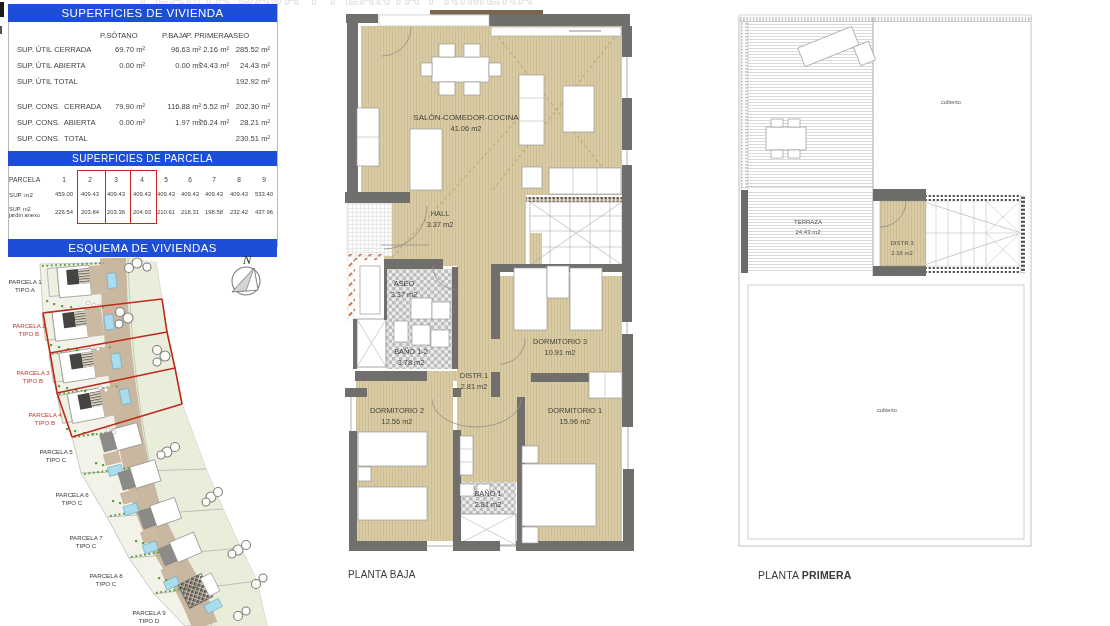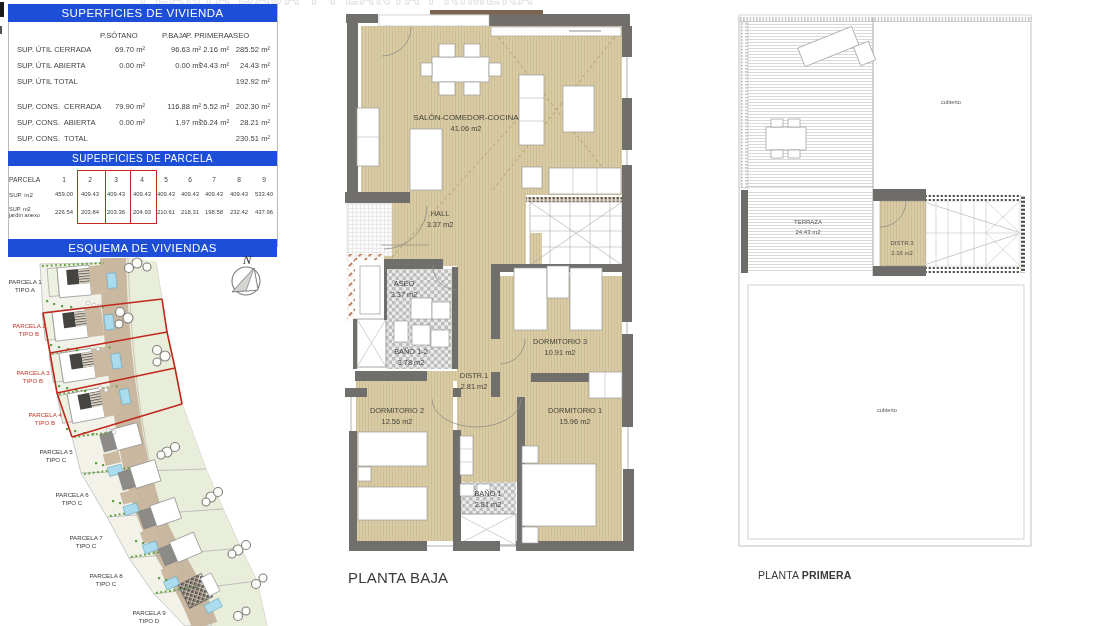--- a/index.html
+++ b/index.html
@@ -683,17 +683,17 @@
 <text x="951" y="104" font-size="5.6">cubierto</text>
 <text x="887" y="412" font-size="5.6">cubierto</text>
 <text x="808" y="224" font-size="6">TERRAZA</text>
 <text x="808" y="234" font-size="6">24.43 m2</text>
 <text x="902" y="245" font-size="6">DISTR.3</text>
 <text x="902" y="255" font-size="6">2.16 m2</text>
 </g>
 </svg>
 
 
-<div class="abs" style="left:348px;top:569px;font-size:15px;letter-spacing:.2px;color:#3b3b3a;">PLANTA BAJA</div>
+<div class="abs" style="left:348px;top:569px;font-size:10px;letter-spacing:.2px;color:#3b3b3a;">PLANTA BAJA</div>
 
 <div class="abs" style="left:741px;top:569px;font-size:10.5px;letter-spacing:.2px;color:#3b3b3a;padding-left:17px;">PLANTA <b>PRIMERA</b></div>
 
 </div>
 
 </body></html>

